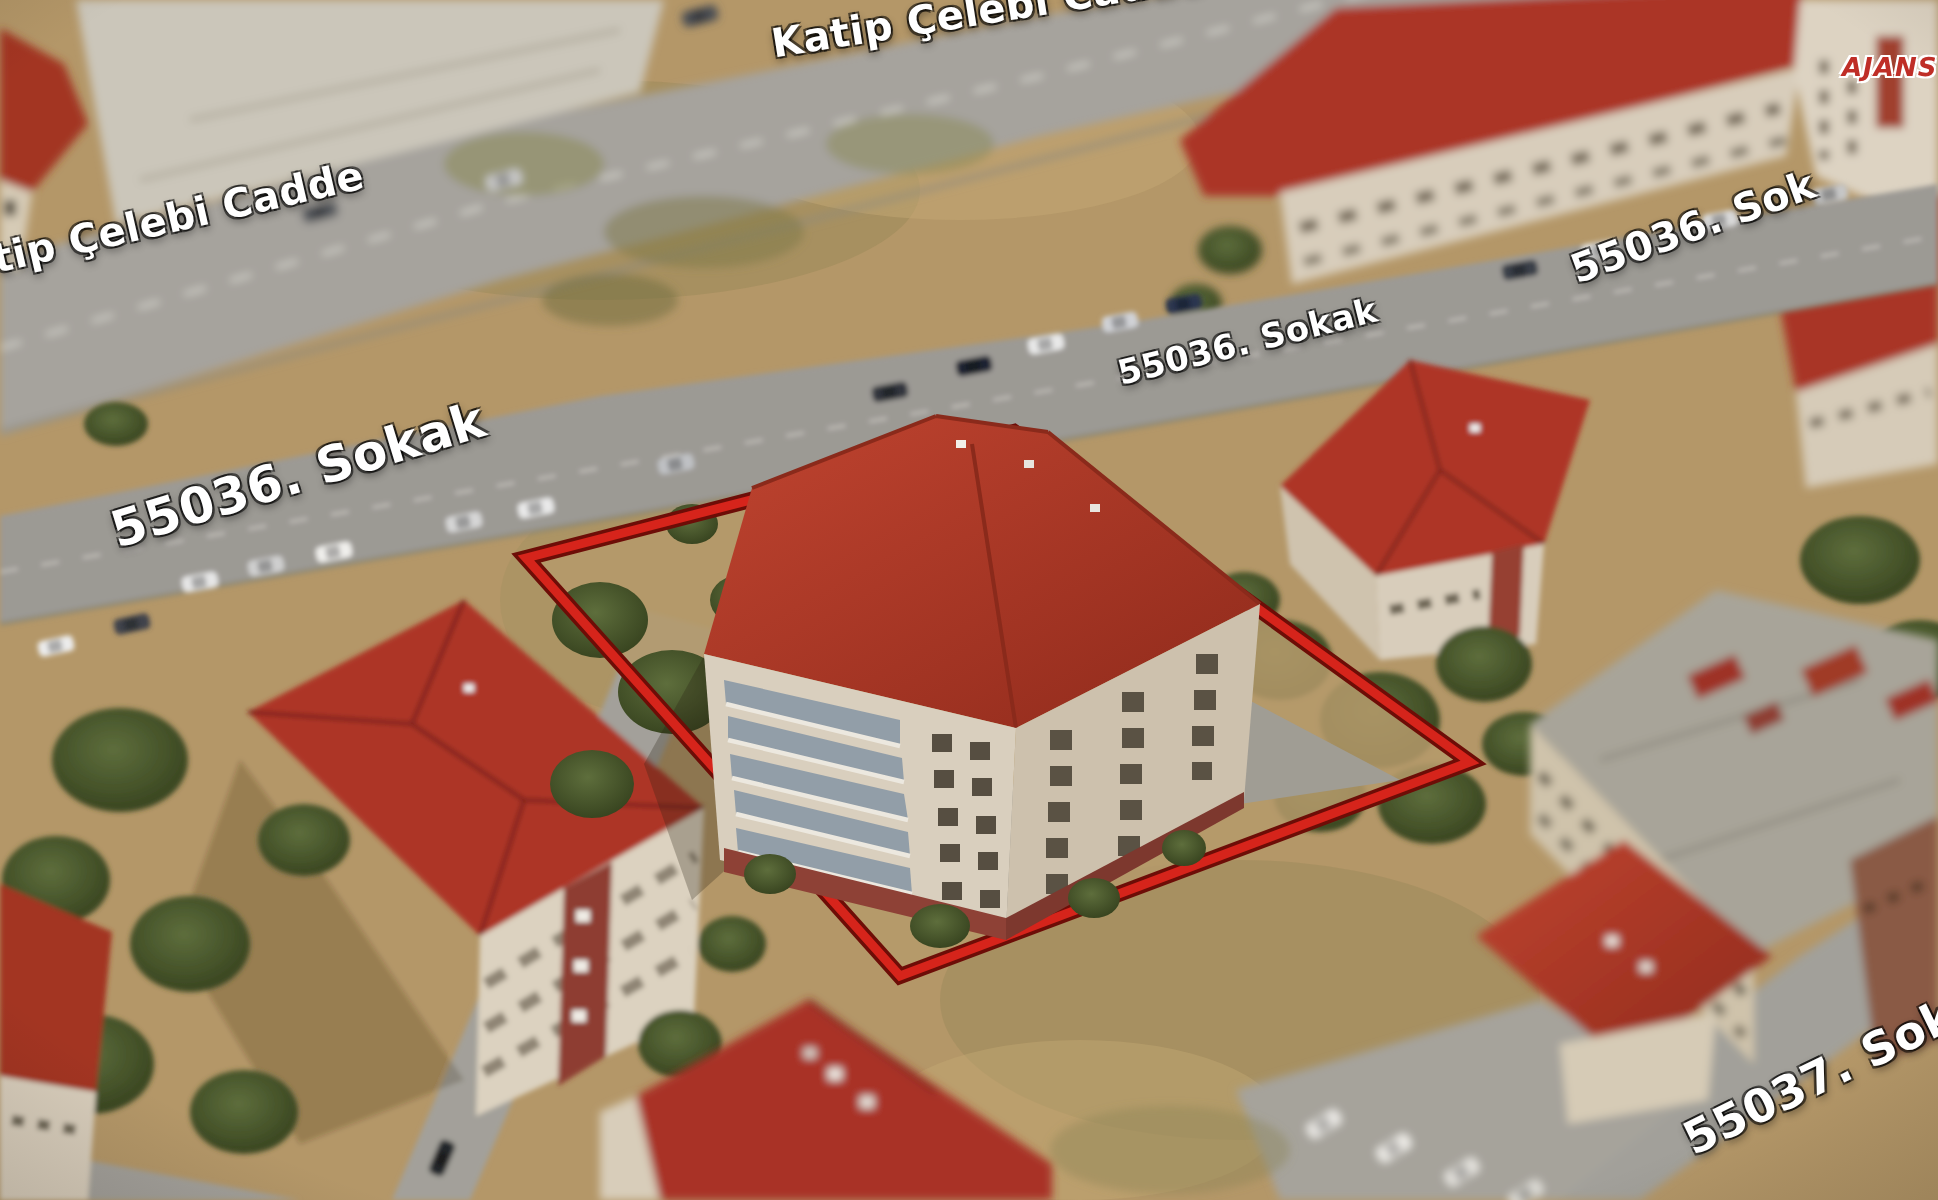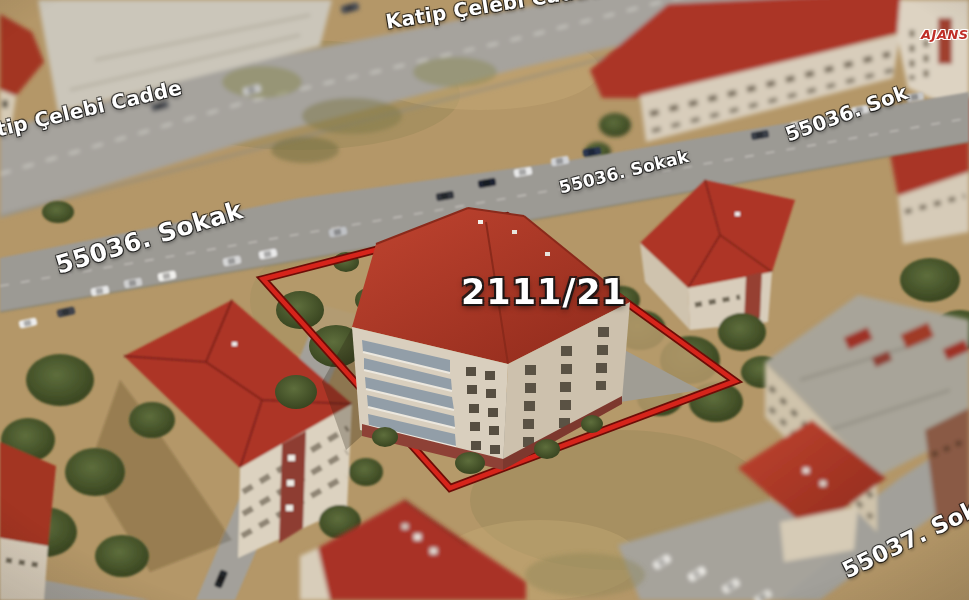--- a/index.html
+++ b/index.html
@@ -268,18 +268,17 @@
 
   <rect x="0" y="0" width="969" height="600" fill="url(#vg)"></rect>
 </svg>
 
 <div class="lbl" style="left:384px;top:10px;font-size:20px;transform:rotate(-9deg);">Katip Çelebi Cadde</div>
 <div class="lbl" style="left:-6px;top:118px;font-size:20px;transform:rotate(-13deg);">tip Çelebi Cadde</div>
 <div class="lbl" style="left:52px;top:252px;font-size:25px;transform:rotate(-17deg);">55036. Sokak</div>
 <div class="lbl" style="left:557px;top:178px;font-size:17px;transform:rotate(-14deg);">55036. Sokak</div>
 <div class="lbl" style="left:782px;top:124px;font-size:20px;transform:rotate(-20deg);">55036. Sok</div>
 <div class="lbl" style="left:838px;top:560px;font-size:23px;transform:rotate(-26deg);">55037. Sokak</div>
-<div class="parcel-lbl" style="left:461px;top:272px;">2111/21</div>
 <div class="wm">
   <span class="wm-text">AJANS</span>
 
 </div>
 </div>
 
 </body></html>

